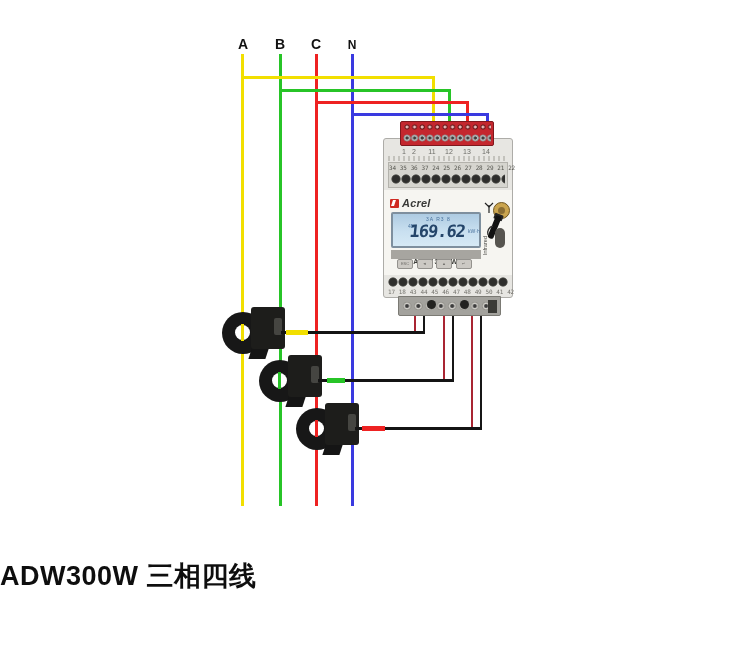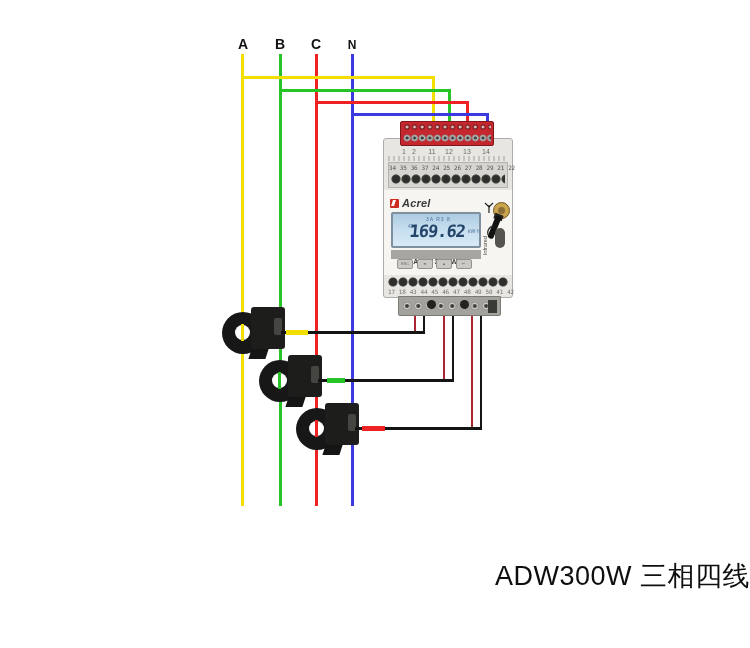--- a/index.html
+++ b/index.html
@@ -63,21 +63,21 @@
   .bdark{position:absolute;top:3px;width:9px;height:9px;border-radius:50%;background:#222220;}
   .bsquare{position:absolute;left:89px;top:3px;width:9px;height:13px;background:#3a3a36;}
   
   .ct{position:absolute;width:66px;height:56px;z-index:2;}
   .ct .ring{position:absolute;left:0;top:7px;width:42px;height:42px;background:#171717;border-radius:50%;}
   .ct .hole{position:absolute;left:13px;top:20px;width:15px;height:15px;background:#ffffff;border-radius:50%;}
   .ct .hwire{position:absolute;left:19px;top:19px;width:3px;height:17px;z-index:3;}
   .ct .block{position:absolute;left:29px;top:2px;width:34px;height:42px;background:#1d1d1b;border-radius:3px;}
   .ct .slot{position:absolute;left:52px;top:13px;width:8px;height:17px;background:#454541;border-radius:2px;}
   .ct .tab{position:absolute;left:28px;top:44px;width:17px;height:10px;background:#151515;transform:skewX(-18deg);}
-  .caption{position:absolute;left:0;top:558px;width:750px;text-align:right;font-size:27px;font-weight:normal;color:#0e0e0e;letter-spacing:0.5px;}
+  .caption{position:absolute;left:0;top:558px;width:750px;text-align:left;font-size:27px;font-weight:bold;color:#0e0e0e;letter-spacing:0.5px;}
 </style>
 </head>
 <body>
 
 <div class="canvas">
 
   <div class="phase-label" style="left:235px;top:36px;">A</div>
   <div class="phase-label" style="left:272px;top:36px;">B</div>
   <div class="phase-label" style="left:308px;top:36px;">C</div>
   <div class="phase-label" style="left:344px;top:38px;font-size:12px;">N</div>

